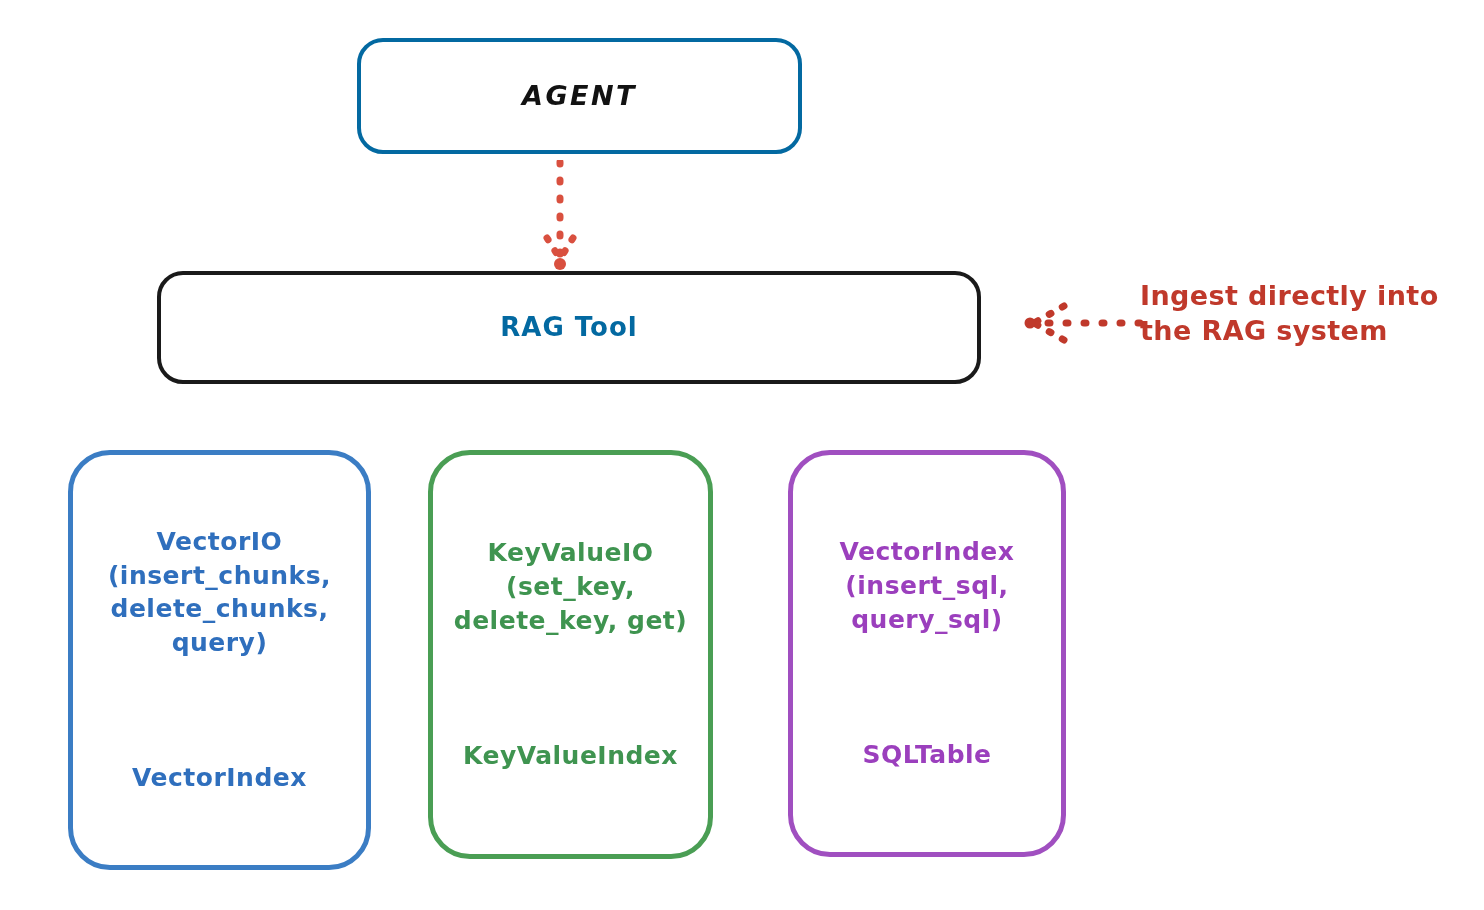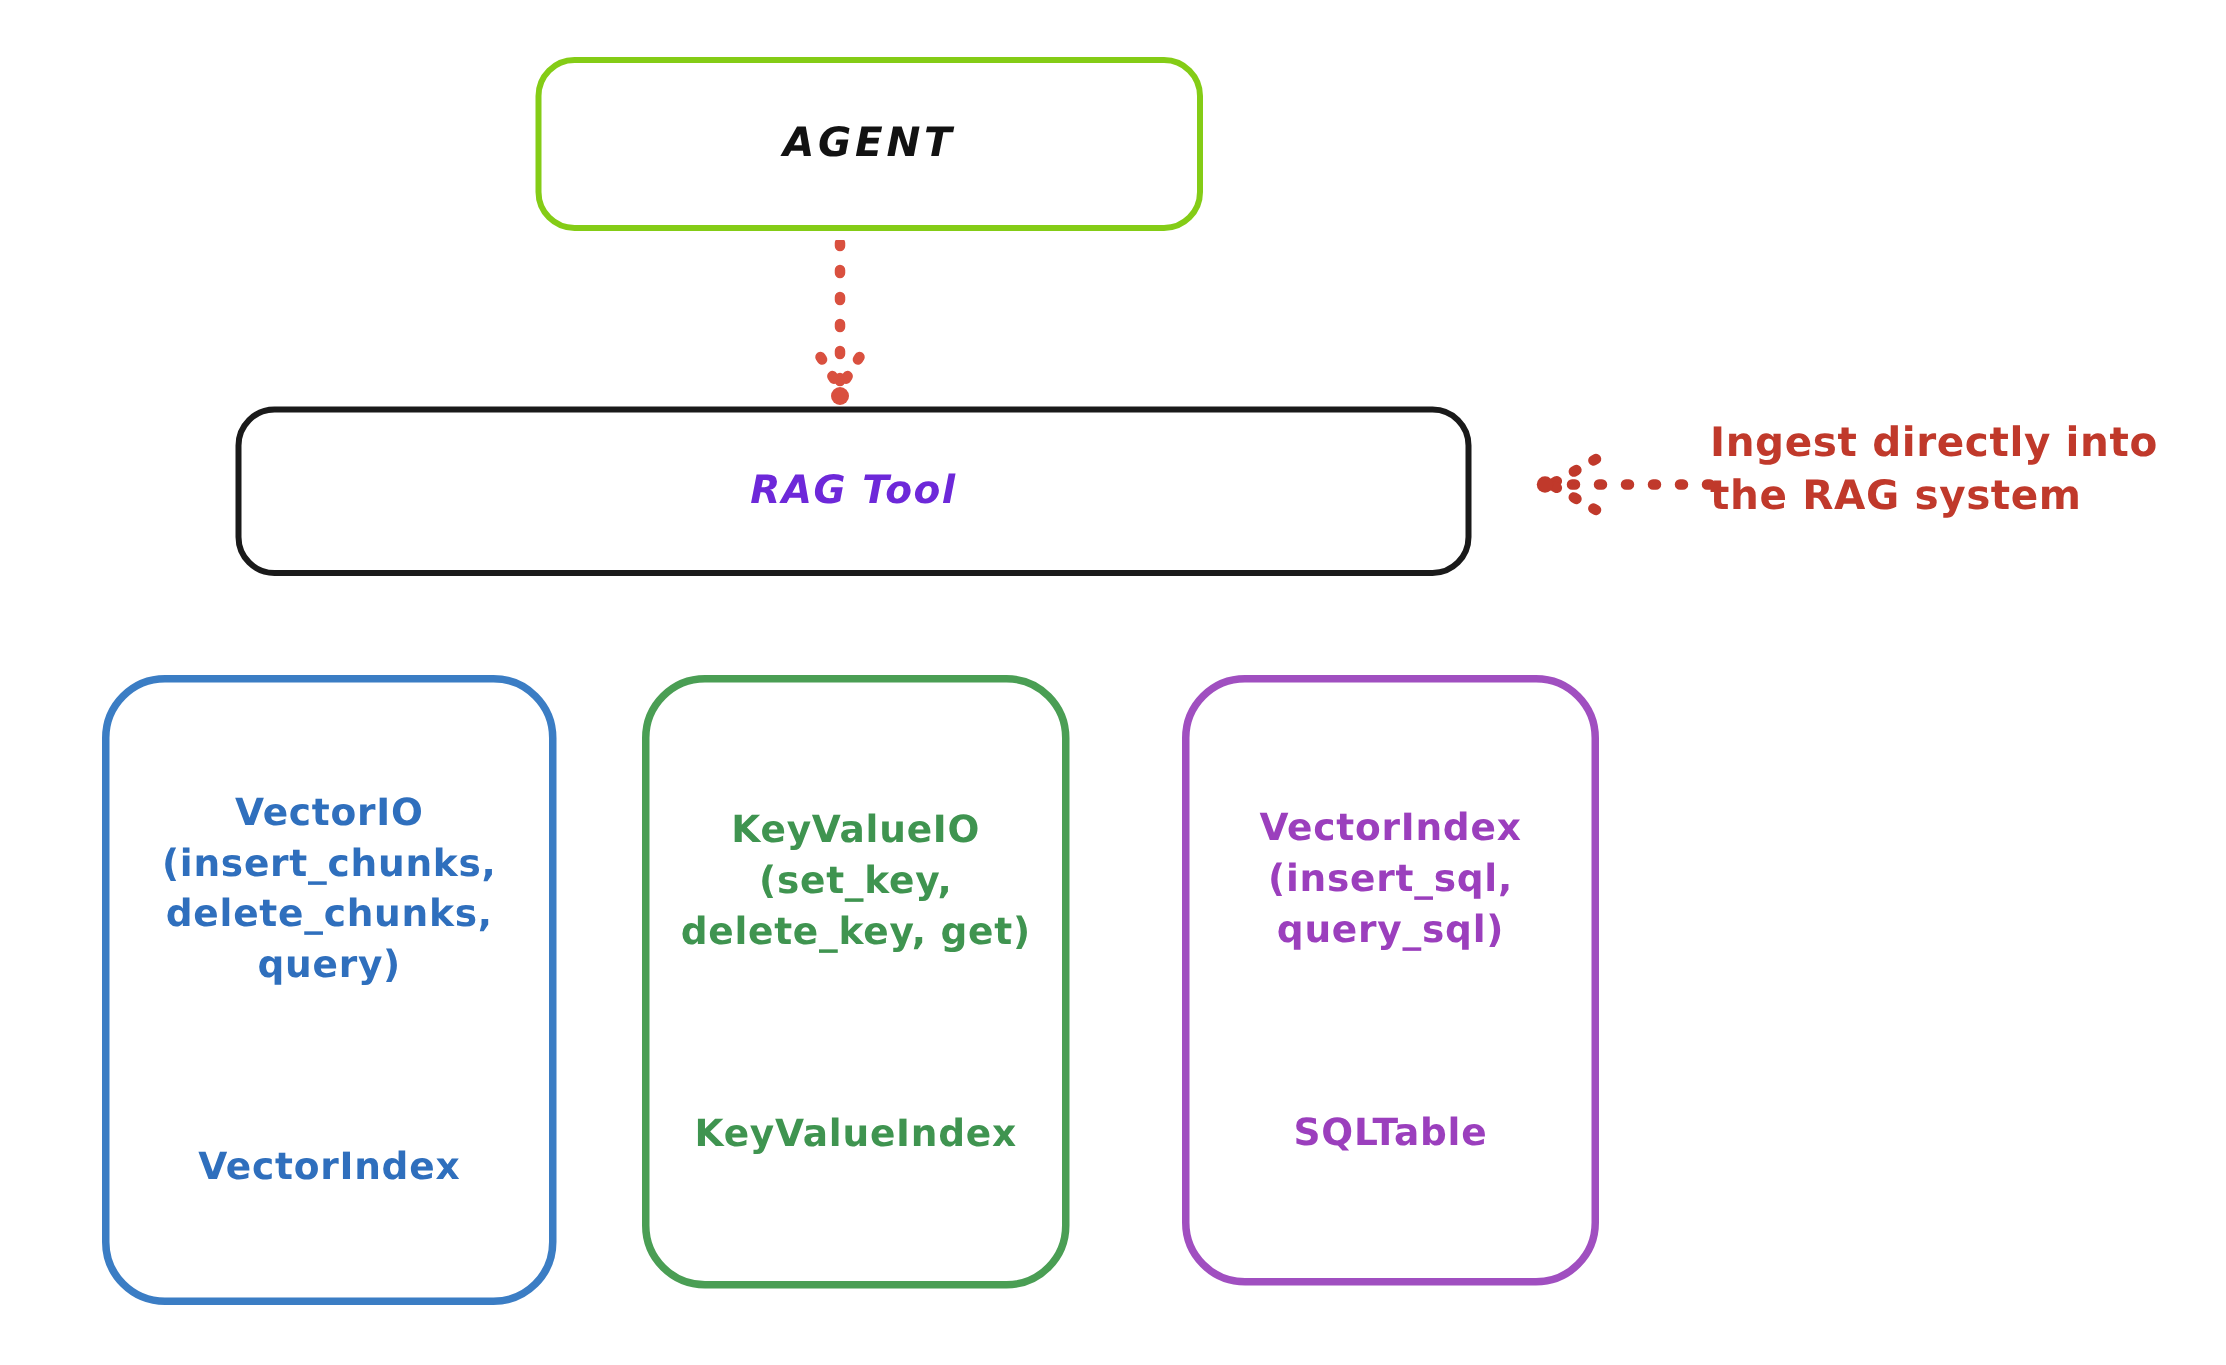--- a/index.html
+++ b/index.html
@@ -31,21 +31,21 @@
     line-height: 1.30;
     letter-spacing: 0.5px;
   }
 
   
   #agent-node {
     left: 357px;
     top: 38px;
     width: 445px;
     height: 116px;
-    border: 4px solid #84cc16;
+    border: 4px solid #0369a1;
     border-radius: 26px;
   }
   #agent-node .node-label {
     font-family: "DejaVu Sans", sans-serif;
     font-style: italic;
     font-weight: 700;
     font-size: 27px;
     color: #121212;
     letter-spacing: 2.5px;
   }
@@ -56,23 +56,22 @@
     top: 271px;
     width: 824px;
     height: 113px;
     border: 4px solid #1a1a1a;
     border-radius: 26px;
   }
   #rag-tool-node .node-label {
     font-family: "DejaVu Sans", sans-serif;
     font-weight: 600;
     font-size: 26px;
-    color: #6d28d9;
+    color: #0369a1;
     letter-spacing: 1px;
-    font-style: italic;
   }
 
   
   .store-node {
     border-width: 5px;
     border-style: solid;
     border-radius: 42px;
     align-items: center;
   }
   .store-node .node-label {

